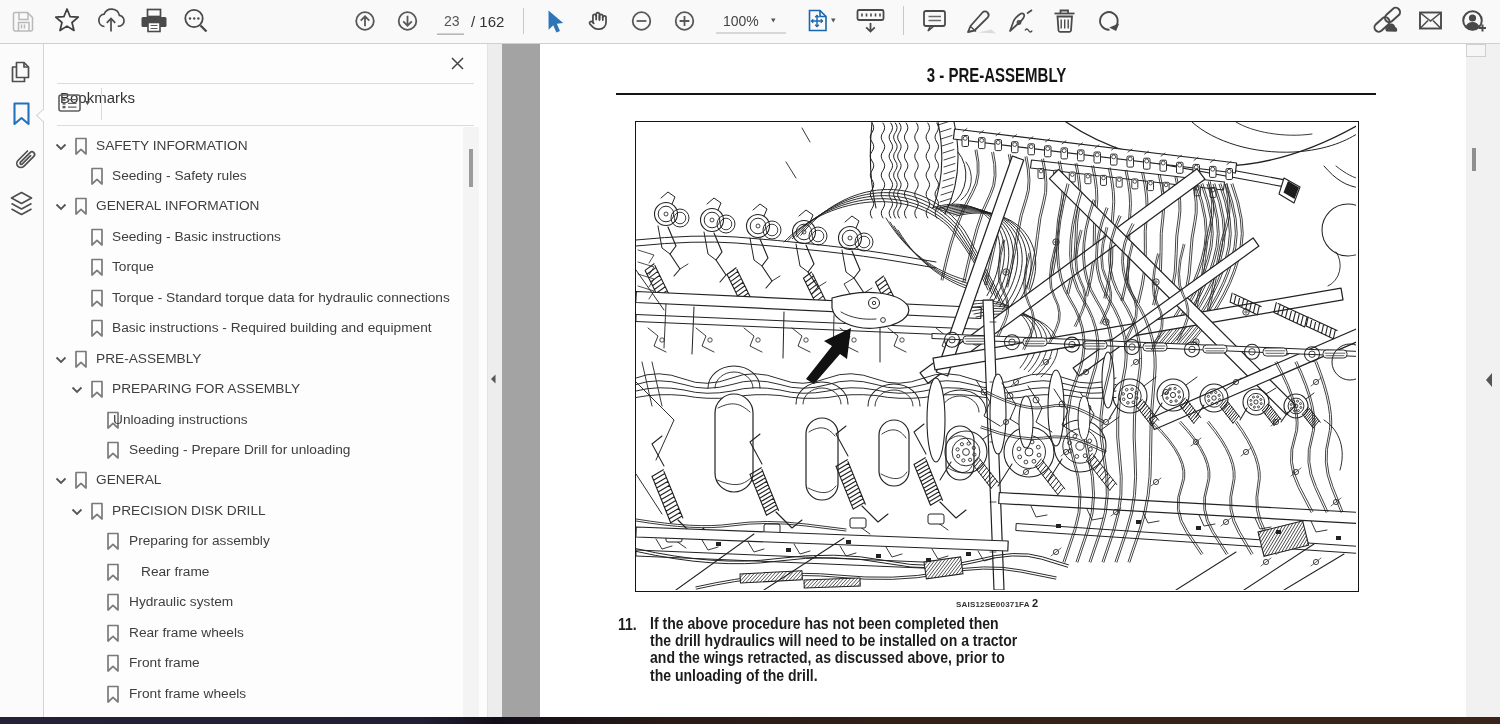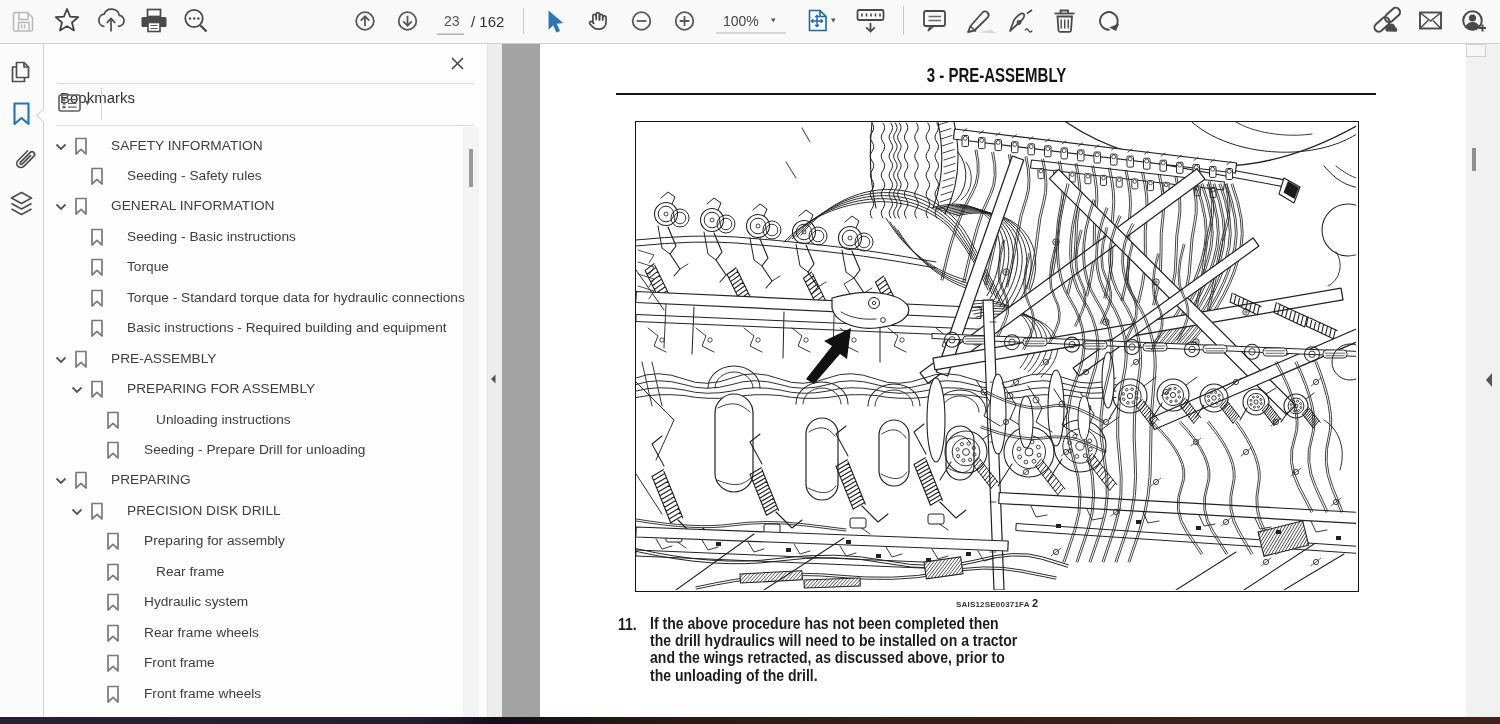--- a/index.html
+++ b/index.html
@@ -17,21 +17,21 @@
 #splitter { position:absolute; left:487px; top:44px; width:15px; height:673px;
   background:#ededed; border-left:1px solid #e3e3e3; }
 #main { position:absolute; left:502px; top:44px; width:964px; height:673px;
   background:#a3a3a3; overflow:hidden; }
 #page { position:absolute; left:38px; top:0; width:963px; height:673px; background:#ffffff; }
 #vscroll { position:absolute; left:1466px; top:44px; width:34px; height:673px; background:#f1f1f1; }
 #vbtn { position:absolute; left:1466px; top:44px; width:20px; height:13px; background:#f6f6f6; border:1px solid #cfcfcf; }
 #vthumb { position:absolute; left:1472px; top:148px; width:4px; height:23px; background:#8f8f8f; }
 #bottombar { position:absolute; left:0; top:717px; width:1500px; height:7px;
   background:linear-gradient(90deg,#272138 0%,#241e35 28%,#130d1b 33%,#2a1a13 45%,#322017 60%,#3a2419 100%); }
-.treerow { position:absolute; font-size:13.7px; color:#3e3e3e; white-space:nowrap;margin-left:15px; }
+.treerow { position:absolute; font-size:13.7px; color:#3e3e3e; white-space:nowrap; }
 .flag { position:absolute; }
 .chev { position:absolute; }
 #wm { position:absolute; left:14px; top:298px; font-size:37px; font-weight:bold;
   color:#d0a21f; letter-spacing:-0.4px; z-index:5; mix-blend-mode:multiply; }
 #heading { position:absolute; left:12px; width:889px; top:20px; text-align:center;
   font-size:20px; font-weight:bold; color:#141414; transform:scale(0.75,1); }
 #rule { position:absolute; left:76px; top:49px; width:760px; height:2px; background:#141414; }
 #frame { position:absolute; left:95px; top:77px; width:724px; height:471px; border:1.5px solid #141414; overflow:hidden; }
 #caption { position:absolute; left:416px; top:556px; font-size:8px; font-weight:bold;
   color:#333; letter-spacing:0.2px; }
@@ -237,32 +237,32 @@
       <svg class="chev" style="left:26px;top:342.1px" width="12" height="8">
         <path d="M1.5,1.5 L6,6 L10.5,1.5" fill="none" stroke="#555" stroke-width="1.8"></path>
       </svg>
       <svg class="flag" style="left:45px;top:336.1px" width="14" height="19">
         <path d="M2,1.5 h10 v15.5 l-5,-4.6 -5,4.6 z" fill="none" stroke="#7a7a7a" stroke-width="1.7" stroke-linejoin="round"></path>
       </svg>
       <div class="treerow" style="left:67px;top:337.1px">PREPARING FOR ASSEMBLY</div>
       <svg class="flag" style="left:61px;top:366.6px" width="14" height="19">
         <path d="M2,1.5 h10 v15.5 l-5,-4.6 -5,4.6 z" fill="none" stroke="#7a7a7a" stroke-width="1.7" stroke-linejoin="round"></path>
       </svg>
-      <div class="treerow" style="left:96px;top:367.6px">Unloading instructions</div>
+      <div class="treerow" style="left:68px;top:367.6px">Unloading instructions</div>
       <svg class="flag" style="left:61px;top:397.0px" width="14" height="19">
         <path d="M2,1.5 h10 v15.5 l-5,-4.6 -5,4.6 z" fill="none" stroke="#7a7a7a" stroke-width="1.7" stroke-linejoin="round"></path>
       </svg>
       <div class="treerow" style="left:84px;top:398.0px">Seeding - Prepare Drill for unloading</div>
       <svg class="chev" style="left:10px;top:433.4px" width="12" height="8">
         <path d="M1.5,1.5 L6,6 L10.5,1.5" fill="none" stroke="#555" stroke-width="1.8"></path>
       </svg>
       <svg class="flag" style="left:29px;top:427.4px" width="14" height="19">
         <path d="M2,1.5 h10 v15.5 l-5,-4.6 -5,4.6 z" fill="none" stroke="#7a7a7a" stroke-width="1.7" stroke-linejoin="round"></path>
       </svg>
-      <div class="treerow" style="left:51px;top:428.4px">PREPARING</div>
+      <div class="treerow" style="left:51px;top:428.4px">GENERAL</div>
       <svg class="chev" style="left:26px;top:463.9px" width="12" height="8">
         <path d="M1.5,1.5 L6,6 L10.5,1.5" fill="none" stroke="#555" stroke-width="1.8"></path>
       </svg>
       <svg class="flag" style="left:45px;top:457.9px" width="14" height="19">
         <path d="M2,1.5 h10 v15.5 l-5,-4.6 -5,4.6 z" fill="none" stroke="#7a7a7a" stroke-width="1.7" stroke-linejoin="round"></path>
       </svg>
       <div class="treerow" style="left:67px;top:458.9px">PRECISION DISK DRILL</div>
       <svg class="flag" style="left:61px;top:488.3px" width="14" height="19">
         <path d="M2,1.5 h10 v15.5 l-5,-4.6 -5,4.6 z" fill="none" stroke="#7a7a7a" stroke-width="1.7" stroke-linejoin="round"></path>
       </svg>

